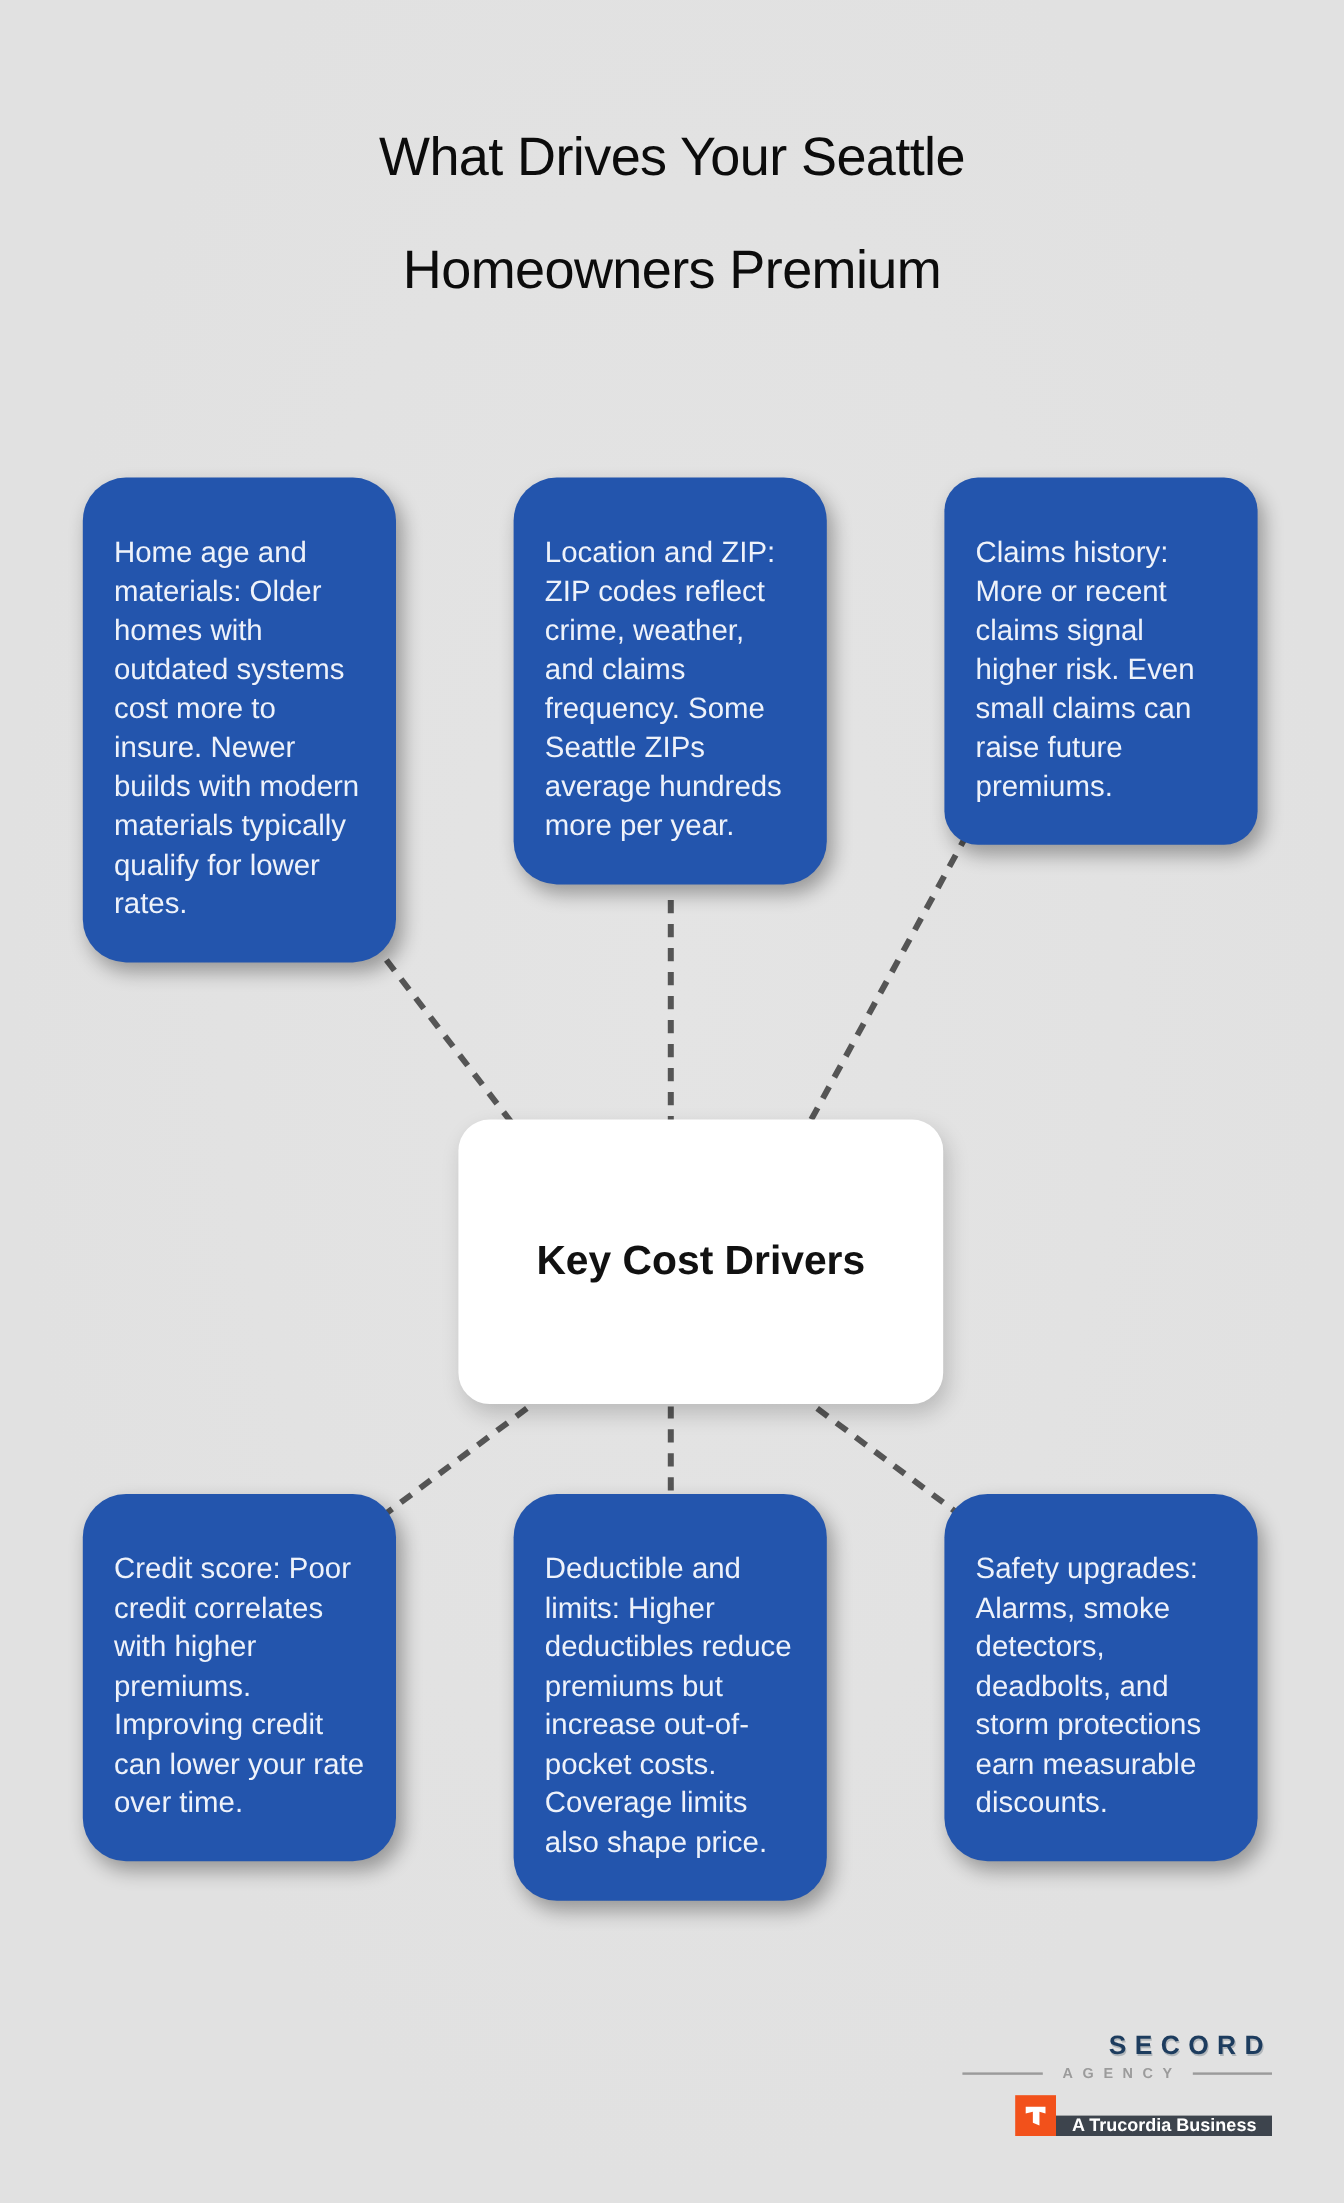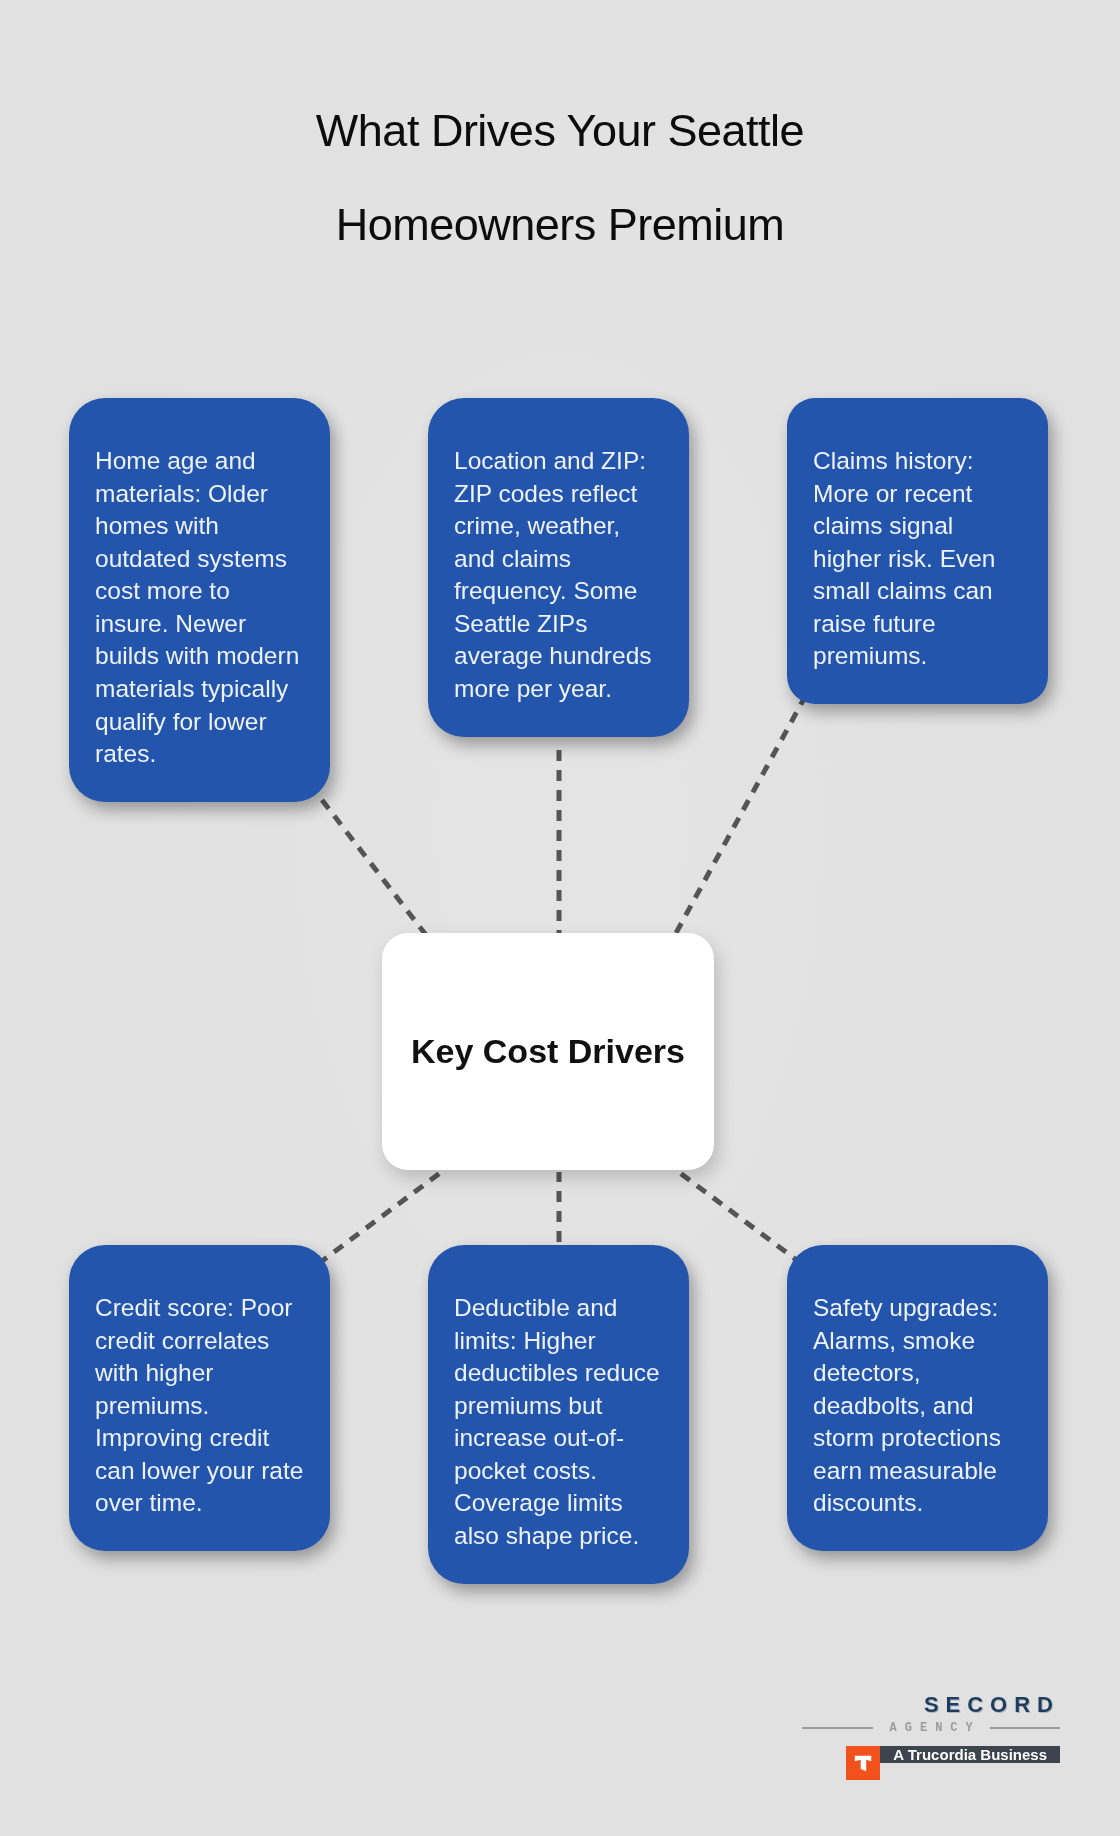--- a/index.html
+++ b/index.html
@@ -54,21 +54,21 @@
   }
   .c1{left:69px;top:398px;}
   .c2{left:428px;top:398px;}
   .c3{left:787px;top:398px;border-radius:28px;}
   .c4{left:69px;top:1245px;}
   .c5{left:428px;top:1245px;}
   .c6{left:787px;top:1245px;}
   .center-node{
     position:absolute;
     left:382px;top:933px;
-    width:332px;height:237px;
+    width:404px;height:237px;
     background:#ffffff;
     border-radius:26px;
     box-shadow:4px 8px 18px rgba(0,0,0,0.18);
     display:flex;align-items:center;justify-content:center;
     font-size:34px;font-weight:700;color:#111;
     z-index:3;
   }
   .footer{
     position:absolute;
     right:60px;top:1692px;
@@ -93,25 +93,24 @@
     flex:1;height:2px;background:var(--agency_gray);
     min-width:24px;
   }
   .agency{
     font-size:12px;
     font-weight:700;
     letter-spacing:8px;
     color:var(--agency_gray);
     white-space:nowrap;
     text-indent:8px;
-    font-family:Liberation Mono, monospace;
   }
   .badge{
     margin-top:11px;
-    display:flex;align-items:flex-start;
+    display:flex;align-items:flex-end;
     height:34px;
     padding-left:44px;
   }
   .badge-icon{
     width:34px;height:34px;
     background:var(--orange);
     display:flex;align-items:center;justify-content:center;
   }
   .badge-label{
     background:var(--slate);

